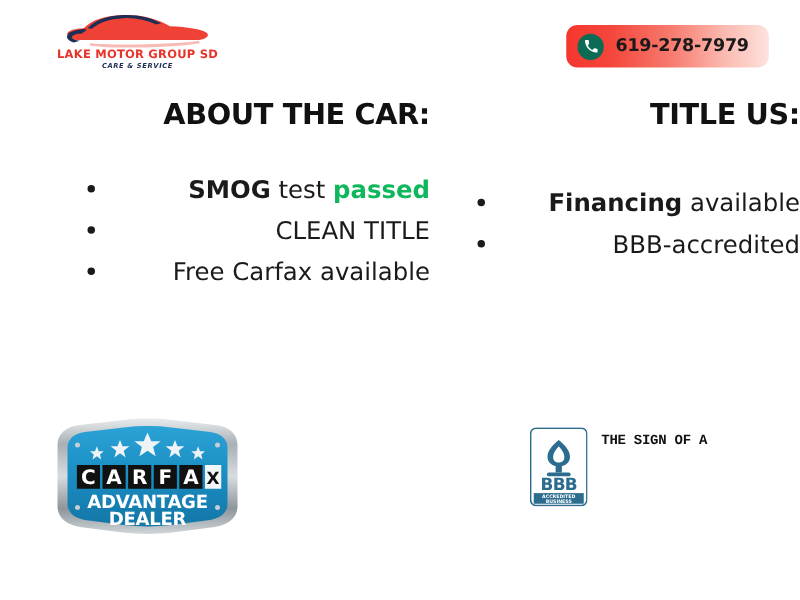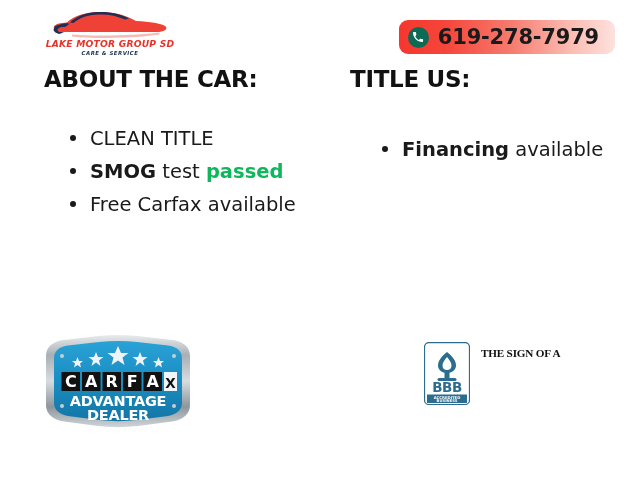--- a/index.html
+++ b/index.html
@@ -39,21 +39,20 @@
   }
   #dealer-logo .logo-name {
     position: absolute;
     left: 0;
     top: 28px;
     width: 132px;
     text-align: center;
     font-family: "DejaVu Sans", sans-serif;
     font-size: 9.2px;
     font-weight: bold;
-    font-style: italic;
     letter-spacing: 0.2px;
     color: #e8332a;
     white-space: nowrap;
   }
   #dealer-logo .logo-tagline {
     position: absolute;
     left: 0;
     top: 40px;
     width: 132px;
     text-align: center;
@@ -84,31 +83,32 @@
     height: 21px;
     border-radius: 50%;
     background: #0b6b55;
     display: flex;
     align-items: center;
     justify-content: center;
     flex: none;
   }
   #phone-badge .phone-number {
     font-family: "DejaVu Sans", sans-serif;
-    font-size: 21px;
+    font-size: 14px;
     font-weight: bold;
     color: #1a1a1a;
     letter-spacing: -0.2px;
     white-space: nowrap;
   }
 
   
   .column {
     position: absolute;
-    top: 66px;
+    top: 79px;
+    text-align: right;
   }
   #col-left  { left: 44px;  width: 300px; }
   #col-right { left: 350px; width: 290px; }
 
   .section-heading {
     font-family: "DejaVu Sans", sans-serif;
     font-size: 23px;
     font-weight: bold;
     color: #111111;
     letter-spacing: -0.3px;
@@ -168,21 +168,21 @@
   }
   #bbb-logo .bbb-seal {
     width: 46px;
     height: 63px;
     flex: none;
   }
   #bbb-logo .bbb-words {
     padding-top: 5px;
   }
   #bbb-logo .bbb-line1 {
-    font-family: Liberation Serif, serif;
+    font-family: Liberation Mono, monospace;
     font-size: 11.2px;
     font-weight: bold;
     color: #111111;
     letter-spacing: -0.2px;
     line-height: 13px;
     white-space: nowrap;
     text-align: center;
   }
   #bbb-logo .bbb-line2,
   #bbb-logo .bbb-line3 {
@@ -218,30 +218,31 @@
         <path fill="#ffffff" d="M6.6 10.8c1.6 3.1 4.1 5.6 7.2 7.2l2.4-2.4c.3-.3.7-.4 1.1-.3 1.2.4 2.5.6 3.8.6.6 0 1 .4 1 1V21c0 .6-.4 1-1 1C10.6 22 2 13.4 2 2.9c0-.6.4-1 1-1h4.1c.6 0 1 .4 1 1 0 1.3.2 2.6.6 3.8.1.4 0 .8-.3 1.1z"></path>
       </svg>
     </span>
     <span class="phone-number">619-278-7979</span>
   </div>
 </div>
 
 <div id="col-left" class="column">
   <h2 class="section-heading">ABOUT THE CAR:</h2>
   <ul class="feature-list">
+    <li><span class="b">SMOG</span><span> test </span><span class="hl">passed</span></li>
     <li><span>CLEAN TITLE</span></li>
-    <li><span class="b">SMOG</span><span> test </span><span class="hl">passed</span></li>
     <li><span>Free Carfax available</span></li>
   </ul>
 </div>
 
 <div id="col-right" class="column">
   <h2 class="section-heading">TITLE US:</h2>
   <ul class="feature-list">
     <li><span class="b">Financing</span><span> available</span></li>
+    <li><span>BBB-accredited</span></li>
   </ul>
 </div>
 
 <div id="carfax-badge">
   <svg viewBox="0 0 320 204" width="160" height="102">
     <defs>
       <linearGradient id="cfxFrame" x1="0" y1="0" x2="0" y2="1">
         <stop offset="0%" stop-color="#e9ecee"></stop>
         <stop offset="22%" stop-color="#a8b0b5"></stop>
         <stop offset="50%" stop-color="#d7dcdf"></stop>

